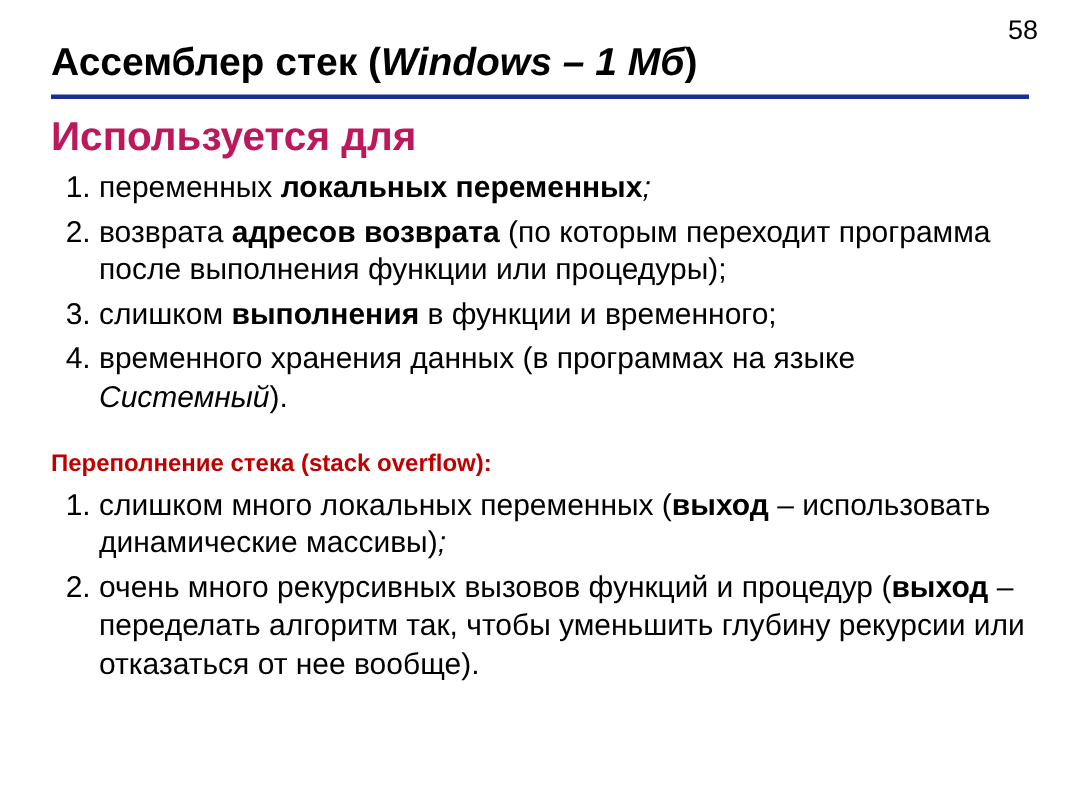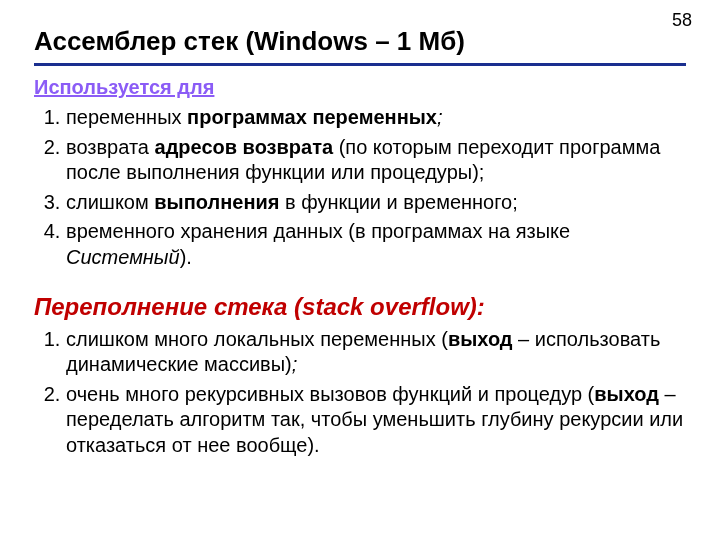--- a/index.html
+++ b/index.html
@@ -25,34 +25,32 @@
     font-size: 18px;
   }
   .title {
     font-size: 26px;
     font-weight: bold;
     margin-top: 8px;
     margin-bottom: 6px;
     border-bottom: 3px solid #1a2f8f;
     padding-bottom: 6px;
   }
-  .title .paren { }
+  .title .paren { font-style: italic; }
   .subhead {
-    color: #8b5cf6;
+    color: #be185d;
     font-weight: bold;
-    font-size: 20px;
+    font-size: 27px;
     margin-top: 10px;
     margin-bottom: 6px;
-    text-decoration: underline;
   }
   .subhead2 {
     color: #c00000;
     font-weight: bold;
-    font-style: italic;
-    font-size: 24px;
+    font-size: 16px;
     margin-top: 22px;
     margin-bottom: 6px;
   }
   ol.list {
     margin: 0 0 0 4px;
     padding-left: 28px;
     font-size: 20px;
     line-height: 1.28;
   }
   ol.list li {
@@ -68,21 +66,21 @@
   <div class="page-num">58</div>
 
   <div class="title">
     <span>Ассемблер стек (</span><span class="paren">Windows – 1 Мб</span><span>)</span>
   </div>
 
   <div class="subhead">Используется для</div>
 
   <ol class="list">
     <li>
-      <span>переменных </span><span class="b">программах переменных</span><span class="i">;</span>
+      <span>переменных </span><span class="b">локальных переменных</span><span class="i">;</span>
     </li>
     <li>
       <span>возврата </span><span class="b">адресов возврата</span><span> (по которым переходит программа после выполнения функции или процедуры);</span>
     </li>
     <li>
       <span>слишком </span><span class="b">выполнения</span><span> в функции и временного;</span>
     </li>
     <li>
       <span>временного хранения данных (в программах на языке </span><span class="i">Системный</span><span>).</span>
     </li>

